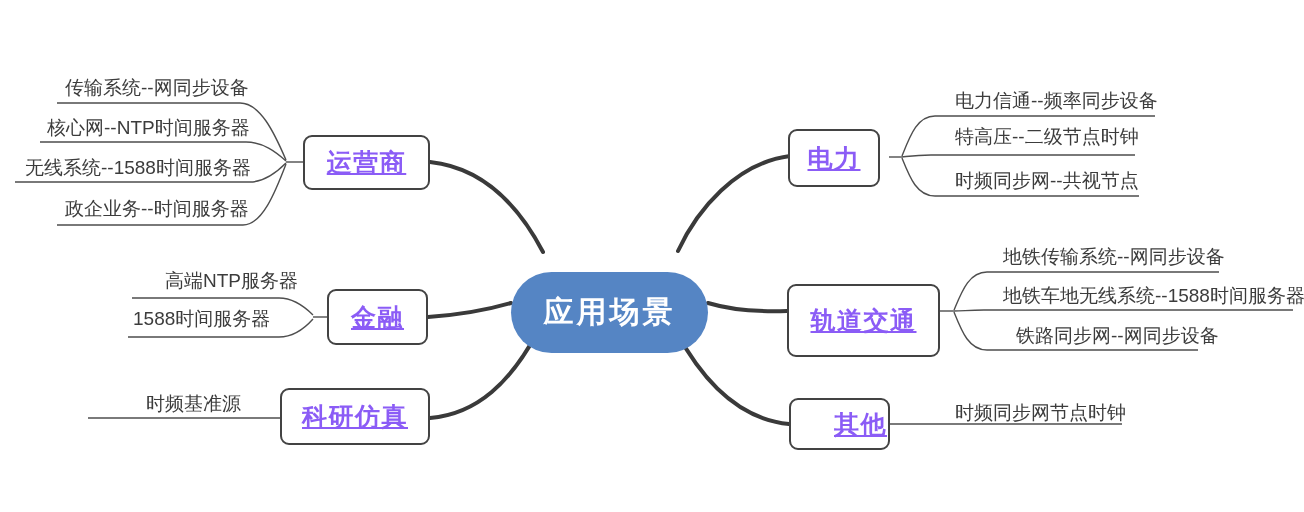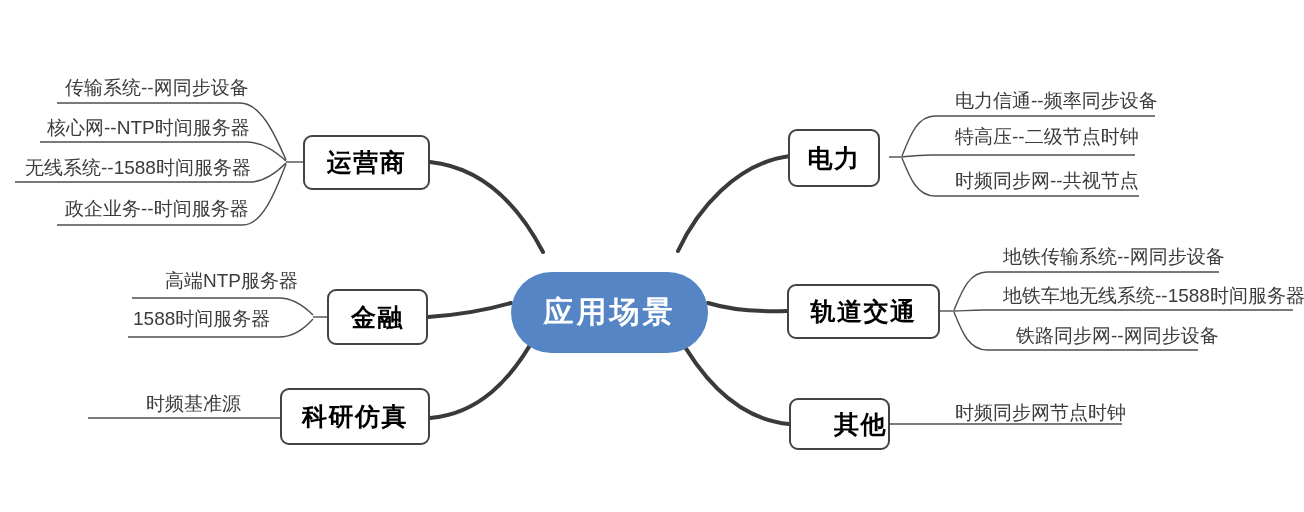--- a/index.html
+++ b/index.html
@@ -5,22 +5,22 @@
   html,body { margin:0; padding:0; background:#ffffff; }
   .stage {
     position:relative; width:1304px; height:512px; background:#ffffff;
     font-family:"Liberation Sans","DejaVu Sans",sans-serif; overflow:hidden;
   }
   svg.lines { position:absolute; left:0; top:0; width:1304px; height:512px; }
   .node {
     position:absolute; box-sizing:border-box;
     display:flex; align-items:center; justify-content:center;
     background:#ffffff; border:2.5px solid #434343; border-radius:9px;
-    font-weight:bold; font-size:25px; color:#000000; letter-spacing:1.5px;
-    white-space:nowrap; z-index:2;
+    font-weight:bold; font-size:25px; color:#8b5cf6; letter-spacing:1.5px;
+    white-space:nowrap; z-index:2;text-decoration:underline;
   }
   .central {
     position:absolute; box-sizing:border-box;
     display:flex; align-items:center; justify-content:center;
     background:#5585C4; border-radius:41px;
     font-weight:bold; font-size:30px; color:#ffffff; letter-spacing:3px;
     white-space:nowrap; z-index:2;
   }
   .leaf {
     position:absolute; font-size:19px; line-height:20px; color:#3c3c3c;
@@ -70,21 +70,21 @@
       <path d="M 889,424 H 1122"></path>
     </g>
   </svg>
 
   <div class="central" style="left:511px; top:252px; width:197px; height:81px;margin-top:20px;">应用场景</div>
 
   <div class="node" style="left:303px; top:135px; width:127px; height:55px;">运营商</div>
   <div class="node" style="left:327px; top:289px; width:101px; height:56px;">金融</div>
   <div class="node" style="left:280px; top:388px; width:150px; height:57px;">科研仿真</div>
   <div class="node" style="left:788px; top:129px; width:92px; height:58px;">电力</div>
-  <div class="node" style="left:787px; top:284px; width:153px; height:55px;">轨道交通</div>
+  <div class="node" style="left:787px; top:284px; width:153px; height:73px;">轨道交通</div>
   <div class="node" style="left:789px; top:398px; width:101px; height:52px;padding-left:42px;">其他</div>
 
   <div class="leaf" style="left:65px; top:78px;">传输系统--网同步设备</div>
   <div class="leaf" style="left:47px; top:118px;">核心网--NTP时间服务器</div>
   <div class="leaf" style="left:25px; top:158px;">无线系统--1588时间服务器</div>
   <div class="leaf" style="left:65px; top:199px;">政企业务--时间服务器</div>
 
   <div class="leaf" style="left:140px; top:271px;margin-left:25px;">高端NTP服务器</div>
   <div class="leaf" style="left:133px; top:309px;">1588时间服务器</div>
 

